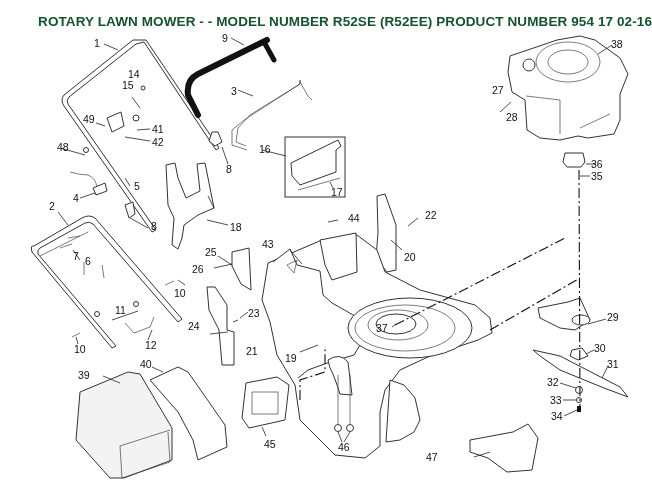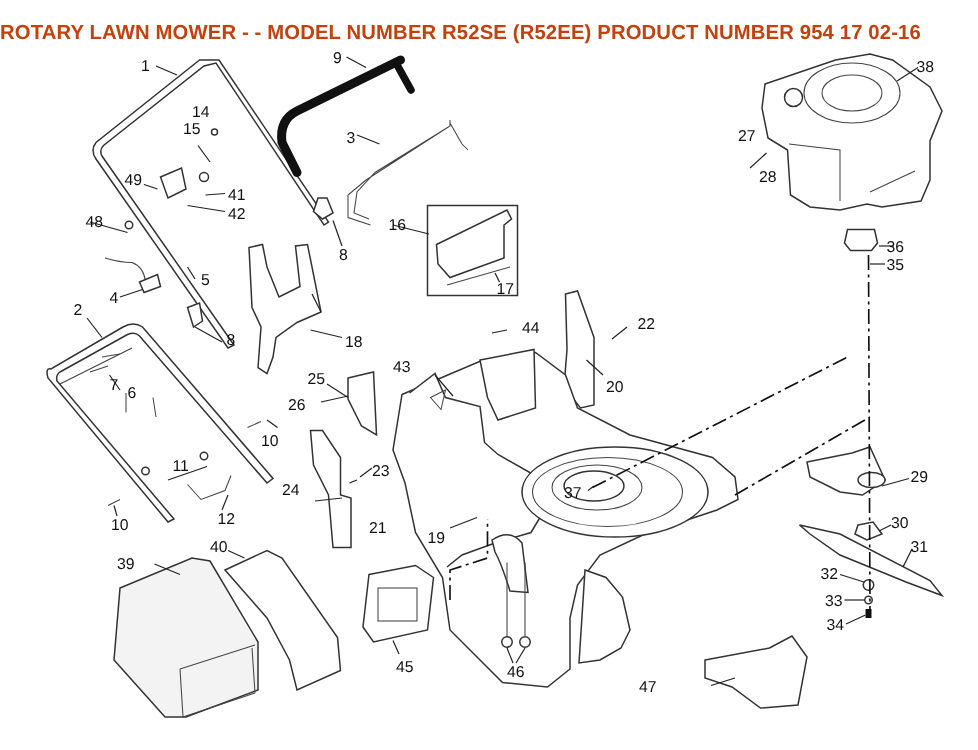--- a/index.html
+++ b/index.html
@@ -1,19 +1,19 @@
 <!DOCTYPE html>
 <html><head>
 <meta charset="utf-8">
 <style>
   html, body { margin: 0; padding: 0; background: #ffffff; }
   body { width: 652px; height: 500px; overflow: hidden; position: relative;
          font-family: "Liberation Sans", sans-serif; }
-  #title { position: absolute; left: 0; top: 14px; width: 652px; text-align: left;
-           font-size: 13.5px; font-weight: bold; color: #c2410c; letter-spacing: 0.1px; }
+  #title { position: absolute; left: 0; top: 14px; width: 652px; text-align: right;
+           font-size: 13.5px; font-weight: bold; color: #14532d; letter-spacing: 0.1px; }
   svg#diagram { position: absolute; left: 0; top: 0; }
   .lbl { font-family: "Liberation Sans", sans-serif; font-size: 10.5px; fill: #111; }
   .ln { stroke: #222; stroke-width: 0.8; fill: none; }
   .part { stroke: #333; stroke-width: 1; fill: #fff; }
   .thin { stroke: #444; stroke-width: 0.7; fill: none; }
   .dash { stroke: #111; stroke-width: 1.1; fill: none; stroke-dasharray: 10 3 2 3; }
 </style>
 </head>
 <body>
 

